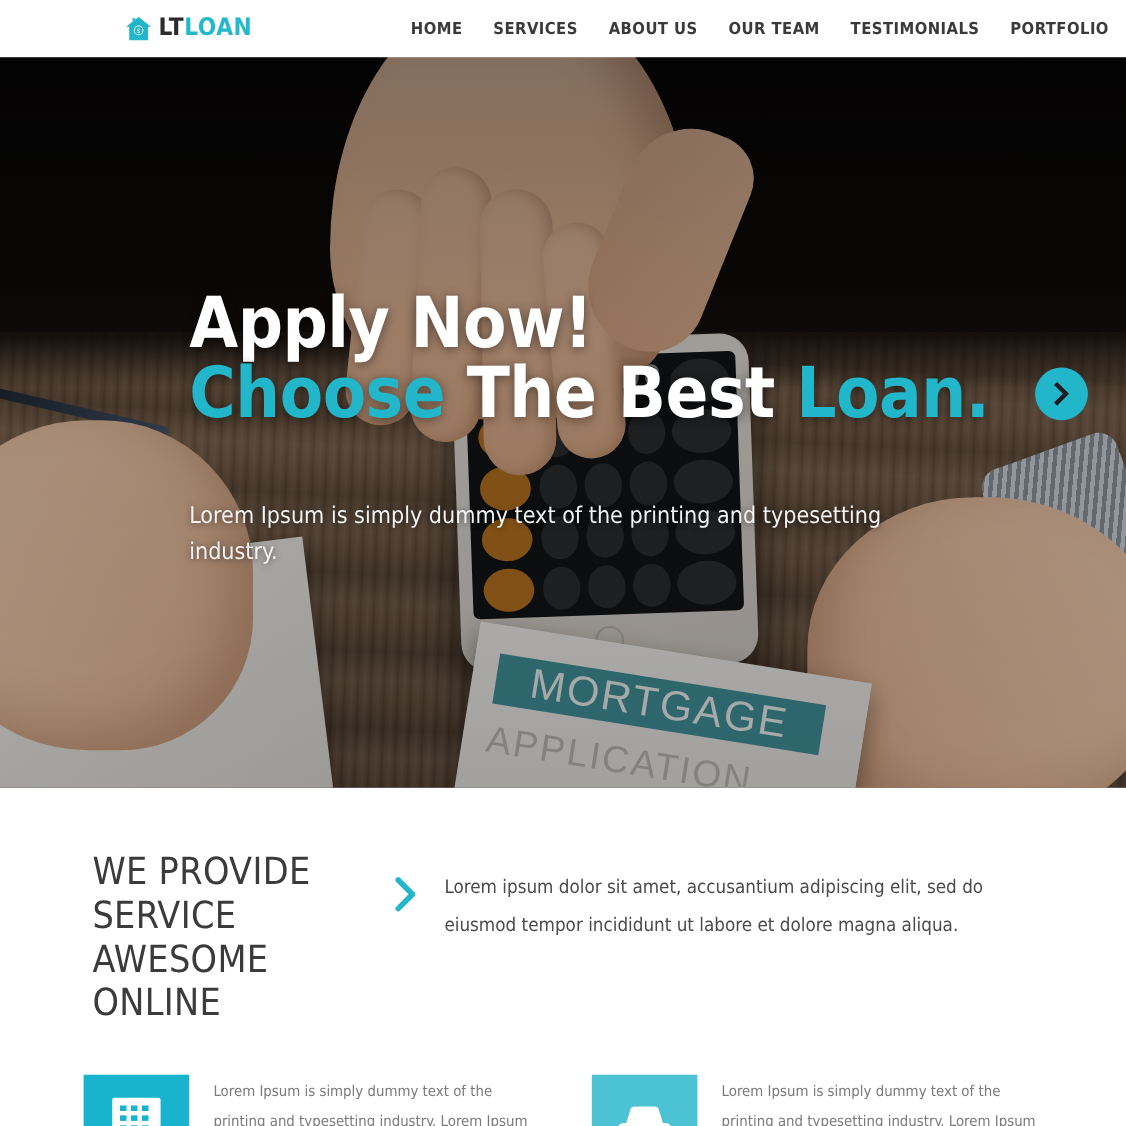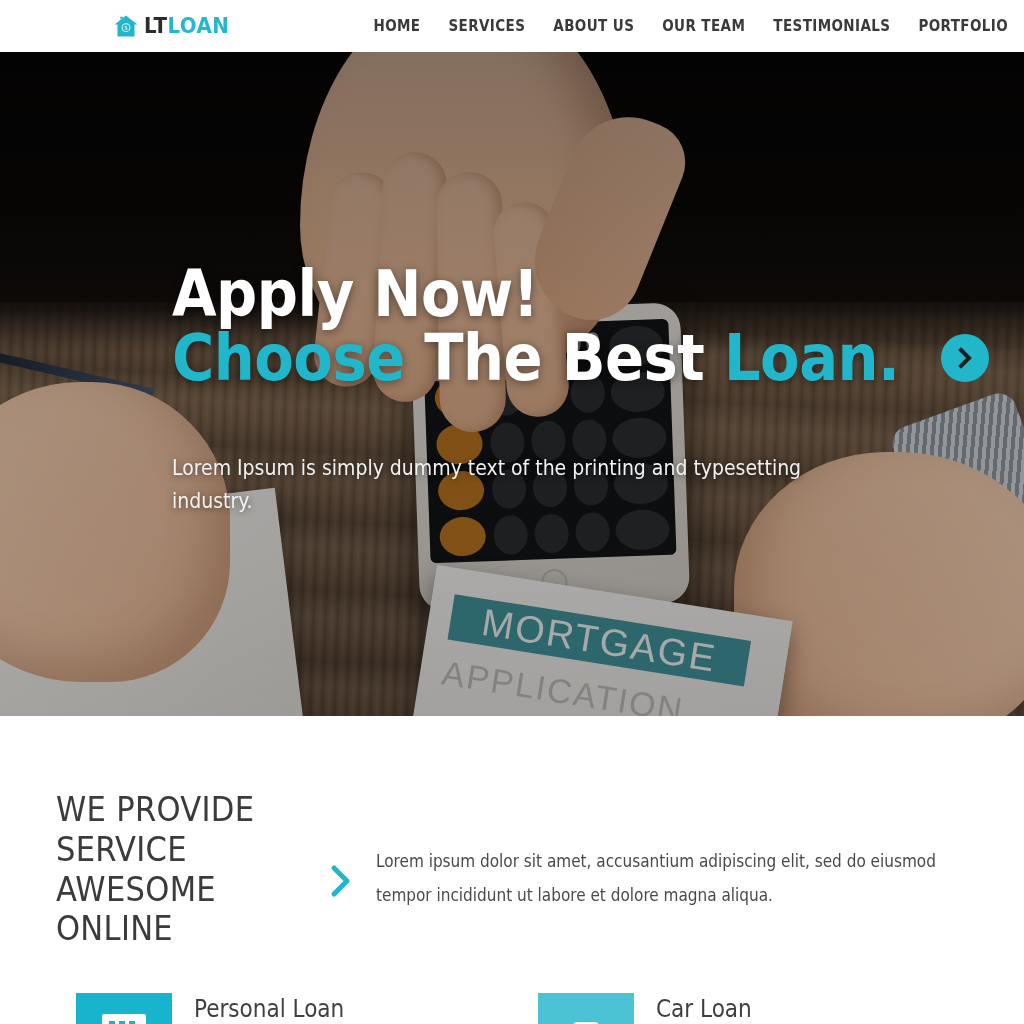--- a/index.html
+++ b/index.html
@@ -231,22 +231,22 @@
     text-shadow:0 1px 6px rgba(0,0,0,.5);
     max-width:700px;
   }
 
   
   .provide{
     background:#ffffff;
     padding:58px 0 0 0;
   }
   .provide-row{
-    display:flex; align-items:center;
-    padding-left:56px; padding-right:76px;margin-top:16px;
+    display:flex; align-items:flex-start;
+    padding-left:84px; padding-right:76px;
   }
   .provide-title{
     font-family:"Liberation Sans Narrow","DejaVu Sans Condensed","Liberation Sans", sans-serif;
     font-size:34px;
     line-height:1.17;
     color:#3b3b3b;
     text-transform:uppercase;
     letter-spacing:0.3px;
     width:250px;
     flex:none;
@@ -454,36 +454,34 @@
             <rect x="11" y="27" width="6" height="5"></rect>
               <rect x="21" y="27" width="6" height="5"></rect>
             <rect x="31" y="27" width="6" height="5"></rect>
             <rect x="11" y="36" width="6" height="5"></rect>
               <rect x="31" y="36" width="6" height="5"></rect>
             <rect x="18" y="44" width="16" height="10" rx="1"></rect>
           </g>
         </svg>
       </div>
       <div class="card-body">
-        <div class="card-title">Personal Loan</div>
         <div class="card-text">Lorem Ipsum is simply dummy text of the printing and typesetting industry. Lorem Ipsum has been the industry's standard dummy text ever since the 1500s,</div>
       </div>
     </div>
 
     <div class="card">
       <div class="card-icon" style="background:#4cc3d4">
         <svg width="62" height="50" viewBox="0 0 62 50">
           <path d="M14 22 L18 9 Q19 6 22 6 L40 6 Q43 6 44 9 L48 22 Z" fill="#ffffff"></path>
           <rect x="6" y="21" width="50" height="18" rx="6" fill="#ffffff"></rect>
           <rect x="6" y="33" width="10" height="11" rx="3" fill="#ffffff"></rect>
           <rect x="46" y="33" width="10" height="11" rx="3" fill="#ffffff"></rect>
           <circle cx="17" cy="32" r="4.5" fill="#4cc3d4"></circle>
           <circle cx="45" cy="32" r="4.5" fill="#4cc3d4"></circle>
         </svg>
       </div>
       <div class="card-body">
-        <div class="card-title">Car Loan</div>
         <div class="card-text">Lorem Ipsum is simply dummy text of the printing and typesetting industry. Lorem Ipsum has been the industry's standard dummy text ever since the 1500s,</div>
       </div>
     </div>
 
   </div>
 </section>
 
 </body></html>

